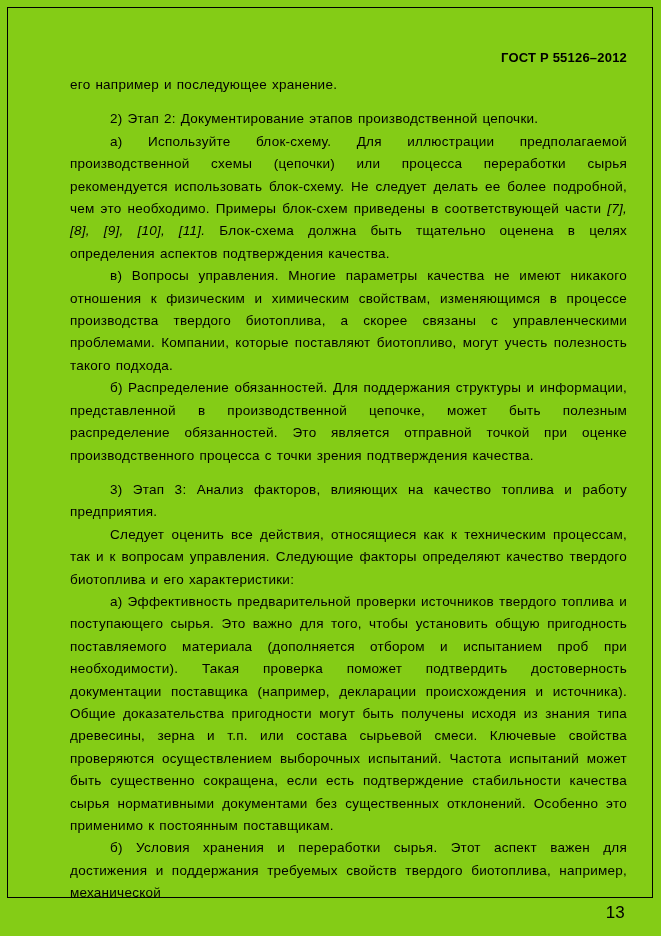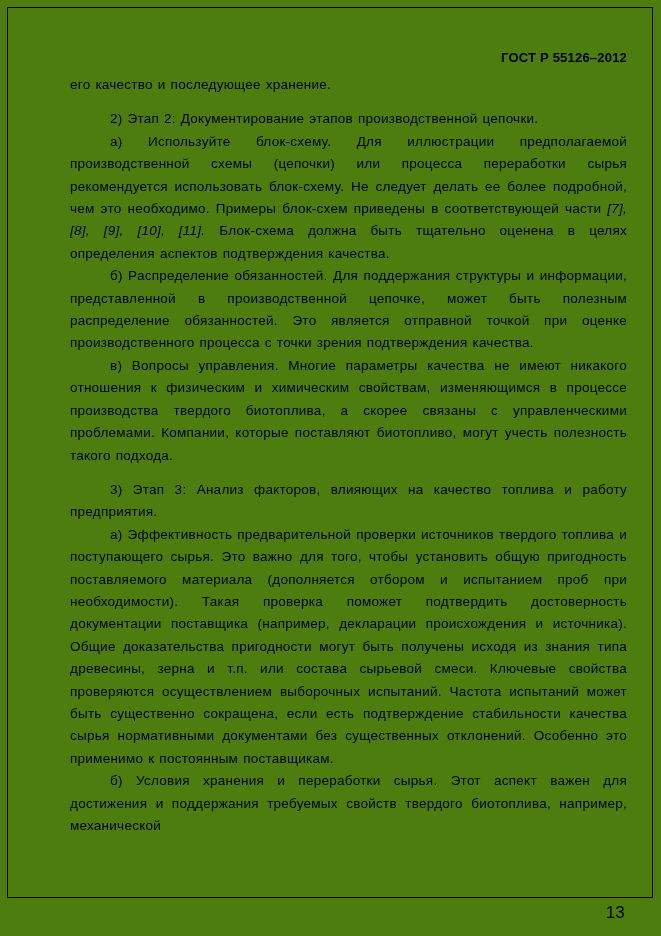--- a/index.html
+++ b/index.html
@@ -1,20 +1,20 @@
 <!DOCTYPE html>
 <html lang="ru"><head>
 <meta charset="utf-8">
 <style>
   html, body { margin: 0; padding: 0; background: #ffffff; }
   .page {
     position: relative;
     width: 661px;
     height: 936px;
-    background: #4d7c0f;
+    background: #84cc16;
     color: #000000;
     font-family: "Liberation Sans", sans-serif;
     overflow: hidden;
   }
   .frame {
     position: absolute;
     left: 7px;
     top: 7px;
     right: 8px;
     bottom: 38px;
@@ -54,24 +54,25 @@
   }
 </style>
 </head>
 <body>
 
 <div class="page">
   <div class="frame"></div>
   <div class="content">
     <p class="doc-header">ГОСТ Р 55126–2012</p>
     <div id="paragraphs">
-        <p class="para"><span>его качество и последующее хранение.</span></p>
+        <p class="para"><span>его например и последующее хранение.</span></p>
         <p class="para indent gap"><span>2) Этап 2:  Документирование этапов производственной цепочки.</span></p>
         <p class="para indent"><span>а)  Используйте блок-схему. Для иллюстрации предполагаемой производственной схемы (цепочки) или процесса переработки сырья рекомендуется использовать блок-схему. Не следует делать ее более подробной, чем это необходимо. Примеры блок-схем приведены в соответствующей части </span><span class="italic">[7], [8], [9], [10], [11].</span><span> Блок-схема должна быть тщательно оценена в целях определения аспектов подтверждения качества.</span></p>
+        <p class="para indent"><span>в) Вопросы управления. Многие параметры качества не имеют никакого отношения к физическим и химическим свойствам, изменяющимся в процессе производства твердого биотоплива, а скорее связаны с управленческими проблемами. Компании, которые поставляют биотопливо, могут учесть полезность такого подхода.</span></p>
         <p class="para indent"><span>б) Распределение обязанностей.  Для поддержания структуры и информации, представленной в производственной цепочке, может быть полезным распределение обязанностей. Это является отправной точкой при оценке производственного процесса с точки зрения подтверждения качества.</span></p>
-        <p class="para indent"><span>в) Вопросы управления. Многие параметры качества не имеют никакого отношения к физическим и химическим свойствам, изменяющимся в процессе производства твердого биотоплива, а скорее связаны с управленческими проблемами. Компании, которые поставляют биотопливо, могут учесть полезность такого подхода.</span></p>
         <p class="para indent gap"><span>3) Этап 3: Анализ факторов, влияющих на качество топлива и работу предприятия.</span></p>
+        <p class="para indent"><span>Следует оценить все действия, относящиеся как к техническим процессам, так и к вопросам управления. Следующие факторы определяют качество твердого биотоплива и его характеристики:</span></p>
         <p class="para indent"><span>а) Эффективность предварительной проверки источников твердого топлива и поступающего сырья. Это важно для того, чтобы установить общую пригодность поставляемого материала (дополняется отбором и испытанием проб при необходимости). Такая проверка поможет подтвердить достоверность документации поставщика (например, декларации происхождения и источника). Общие доказательства пригодности могут быть получены исходя из знания типа древесины, зерна и т.п. или состава сырьевой смеси. Ключевые свойства проверяются осуществлением выборочных испытаний. Частота испытаний может быть существенно сокращена, если есть подтверждение стабильности качества сырья нормативными документами без существенных отклонений. Особенно это применимо к постоянным поставщикам.</span></p>
         <p class="para indent"><span>б) Условия хранения и переработки сырья. Этот аспект важен для достижения и поддержания требуемых свойств твердого биотоплива, например, механической</span></p>
       </div>
   </div>
   <div class="page-number">13</div>
 </div>
 
 </body></html>

